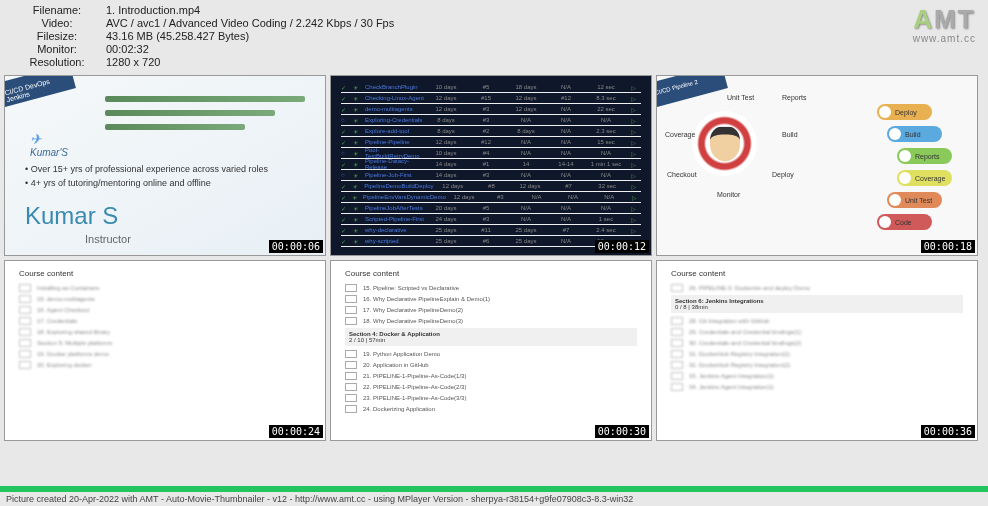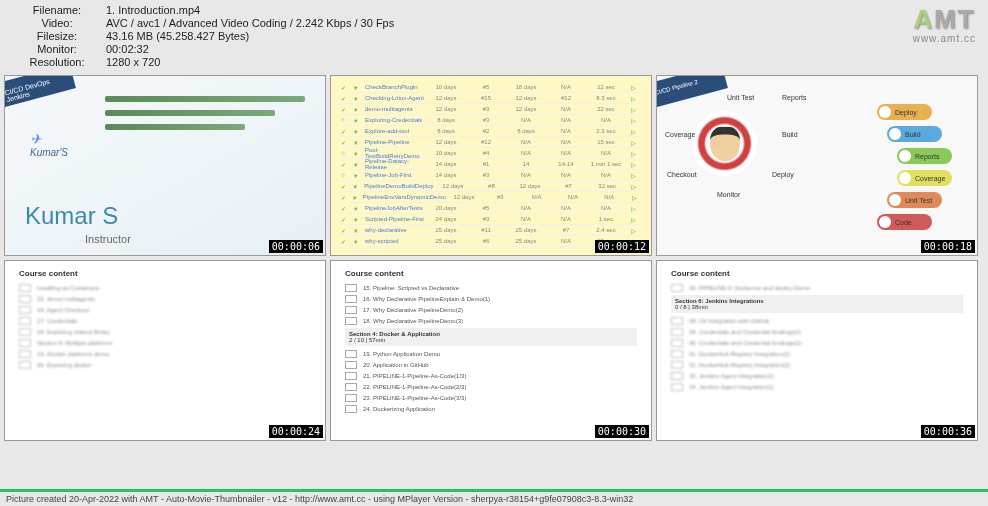--- a/index.html
+++ b/index.html
@@ -8,55 +8,55 @@
 .header-row { display: flex; margin-bottom: 1px; }
 .header-label { width: 98px; color: #222; text-align: center; }
 .header-value { color: #222; }
 .logo { position: absolute; right: 12px; top: 4px; text-align: center; }
 .logo-text { font-size: 26px; font-weight: bold; color: #aaa; text-shadow: 1px 1px 2px #888; letter-spacing: 2px; }
 .logo-text .a { color: #a8d080; }
 .logo-sub { font-size: 10px; color: #888; margin-top: -2px; letter-spacing: 1px; }
 .thumbs { display: flex; flex-wrap: wrap; padding: 2px 4px; gap: 4px; }
 .thumb { width: 322px; height: 181px; background: #fff; border: 1px solid #999; position: relative; overflow: hidden; }
 .timestamp { position: absolute; bottom: 2px; right: 2px; background: #000; color: #fff; font-size: 10px; padding: 1px 3px; font-family: monospace; }
-.footer { position: absolute; bottom: 0; left: 0; right: 0; background: #e8e8e8; font-size: 9px; color: #444; padding: 2px 6px; border-top: 3px solid #22c55e; }
+.footer { position: absolute; bottom: 0; left: 0; right: 0; background: #e8e8e8; font-size: 9px; color: #444; padding: 2px 6px; border-top: 6px solid #22c55e; }
 
 
 .t1 { background: linear-gradient(to bottom right, #f5f8fa, #e8f0f5); }
 .t1-banner { position: absolute; top: 0; left: 0; width: 80px; height: 25px; background: #2a4d7a; transform: rotate(-15deg) translate(-10px, -5px); color: #fff; font-size: 7px; padding: 8px 10px; }
 .t1-lines { position: absolute; top: 20px; left: 100px; right: 20px; }
 .t1-line { height: 6px; background: linear-gradient(to right, #5a8a5a, #7aaa7a); margin-bottom: 8px; border-radius: 2px; }
 .t1-kumar-logo { position: absolute; top: 55px; left: 25px; font-size: 10px; color: #3a6a9a; font-style: italic; }
 .t1-plane { color: #5a9ae0; font-size: 14px; }
 .t1-bullets { position: absolute; top: 88px; left: 20px; font-size: 9px; color: #333; }
 .t1-bullets div { margin-bottom: 4px; }
 .t1-name { position: absolute; bottom: 25px; left: 20px; font-size: 24px; color: #3a8ab0; }
 .t1-role { position: absolute; bottom: 10px; left: 80px; font-size: 11px; color: #666; }
 
 
-.t2 { background: #fef9c3; padding: 6px 10px; }
+.t2 { background: #0f172a; padding: 6px 10px; }
 .t2-row { display: flex; align-items: center; height: 11px; font-size: 6px; color: #555; border-bottom: 1px solid #f0f0f0; }
 .t2-icon { width: 12px; color: #4a9a4a; }
 .t2-icon.blue { color: #4a7ae0; }
 .t2-name { flex: 1; color: #4a7ae0; }
 .t2-col { width: 40px; text-align: center; color: #888; }
 .t2-play { width: 15px; color: #4a9a4a; text-align: center; }
 
 
 .t3 { background: #f8f8f8; }
 .t3-banner { position: absolute; top: 0; left: 0; width: 80px; height: 25px; background: #2a4d7a; transform: rotate(-15deg) translate(-10px, -5px); color: #fff; font-size: 6px; padding: 8px 8px; }
 .t3-jenkins { position: absolute; top: 35px; left: 35px; width: 65px; height: 65px; border-radius: 50%; background: radial-gradient(circle, #fff 40%, #d04040 45%, #d04040 55%, #fff 60%); }
 .t3-jenkins-face { position: absolute; top: 50%; left: 50%; transform: translate(-50%,-50%); width: 30px; height: 35px; background: #f0d0a0; border-radius: 40% 40% 50% 50%; border-top: 8px solid #333; }
 .t3-label { position: absolute; font-size: 7px; color: #333; }
 .t3-pill { position: absolute; width: 55px; height: 16px; border-radius: 8px; font-size: 7px; color: #333; display: flex; align-items: center; padding-left: 18px; }
 .t3-picon { position: absolute; left: 2px; width: 12px; height: 12px; border-radius: 50%; }
 
 
 .tc { background: #fff; padding: 8px 14px; }
-.tc-title { font-size: 8px; font-weight: bold; color: #333; margin-bottom: 4px; }
+.tc-title { font-size: 8px; font-weight: normal; color: #333; margin-bottom: 4px; }
 .tc-row { display: flex; align-items: center; height: 11px; font-size: 6px; color: #555; }
 .tc-check { width: 12px; height: 8px; border: 1px solid #aaa; margin-right: 6px; }
 .tc-section { font-size: 6px; font-weight: bold; background: #f0f0f0; padding: 3px 4px; margin: 2px 0; }
 .tc-row.blur { filter: blur(1px); opacity: 0.7; }
 </style>
 </head>
 <body>
 
 <div class="header">
   <div class="header-row">
@@ -88,20 +88,24 @@
 <div class="thumbs">
 
   <div class="thumb t1">
     <div class="t1-banner">CI/CD DevOps Jenkins</div>
     <div class="t1-lines">
         <div class="t1-line"></div>
         <div class="t1-line" style="width:85%"></div>
         <div class="t1-line" style="width:70%"></div>
       </div>
     <div class="t1-kumar-logo"><span class="t1-plane">✈</span><br><span>Kumar'S</span></div>
+    <div class="t1-bullets">
+      <div>• Over 15+ yrs of professional experience across varied roles</div>
+      <div>• 4+ yrs of tutoring/mentoring online and offline</div>
+    </div>
     <div class="t1-name">Kumar S</div>
     <div class="t1-role">Instructor</div>
     <div class="timestamp">00:00:06</div>
   </div>
 
   <div class="thumb t2" id="t2">
     <div class="t2-row">
         <span class="t2-icon ">✓</span>
         <span class="t2-icon">☀</span>
         <span class="t2-name">CheckBranchPlugin</span>

